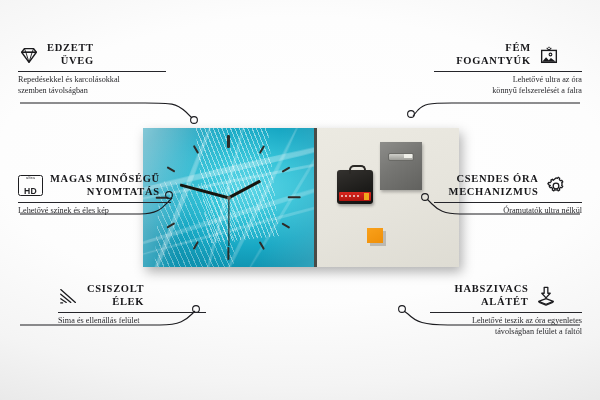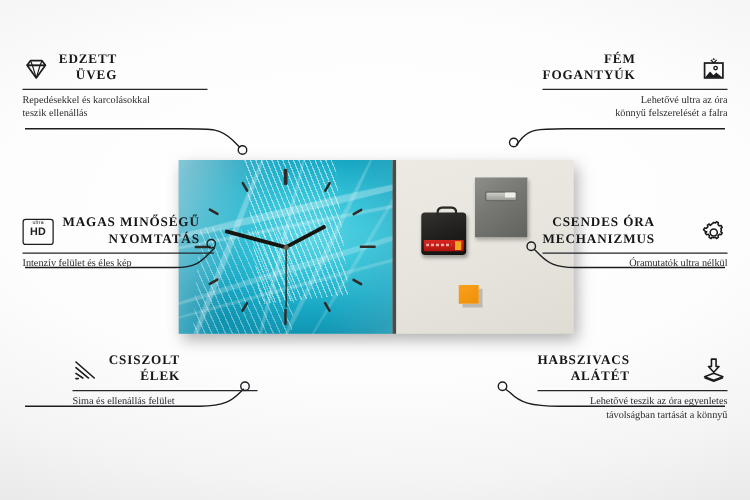--- a/index.html
+++ b/index.html
@@ -107,29 +107,29 @@
   .co-title{
     font-size:10.5px;letter-spacing:.7px;color:#17171a;line-height:1.22;
     font-variant:small-caps;text-transform:uppercase;font-weight:700;
     font-family:"Liberation Serif",serif;
   }
   .co-rule{height:1px;background:#25252a;margin:3px 0 3.5px;}
   .co-desc{font-size:8.2px;color:#2a2a2e;line-height:1.32;font-family:"Liberation Serif",serif;}
   .left .co-head{justify-content:flex-start;}
   .left .co-title{text-align:right;}
   .left .co-desc{text-align:left;}
-  .right .co-head{justify-content:space-between;flex-direction:row;}
+  .right .co-head{justify-content:center;flex-direction:row;}
   .right .co-title{text-align:right;}
   .right .co-desc{text-align:right;}
   .ico{width:22px;height:22px;flex:0 0 22px;display:block;}
   .ico svg{display:block;width:22px;height:22px;}
 
   .hdbadge{
     width:23px;height:19px;flex:0 0 23px;border:1.2px solid #1d1d20;border-radius:2.5px;
-    display:flex;flex-direction:column;align-items:center;justify-content:flex-start;line-height:1;
+    display:flex;flex-direction:column;align-items:center;justify-content:space-between;line-height:1;
     font-family:"Liberation Sans",sans-serif;color:#1d1d20;
   }
   .hdbadge .u{font-size:4.2px;letter-spacing:.2px;margin-bottom:.5px;}
   .hdbadge .h{font-size:8.6px;font-weight:700;letter-spacing:.3px;}
 </style>
 </head>
 <body>
 
 <div class="stage">
 
@@ -204,33 +204,33 @@
       <span class="ico">
         <svg viewBox="0 0 24 24">
             <path d="M4 9h16l-8 11z" fill="none" stroke="#1b1b1e" stroke-width="1.5" stroke-linejoin="round"></path>
             <path d="M4 9l3-4h10l3 4" fill="none" stroke="#1b1b1e" stroke-width="1.5" stroke-linejoin="round"></path>
             <path d="M7 5l1.6 4L12 20M17 5l-1.6 4L12 20M4 9h16" fill="none" stroke="#1b1b1e" stroke-width="1"></path>
           </svg>
       </span>
       <span class="co-title"><span>EDZETT</span><br><span>ÜVEG</span></span>
     </div>
     <div class="co-rule"></div>
-    <div class="co-desc"><span>Repedésekkel és karcolásokkal</span><br><span>teszik ellenállás</span></div>
+    <div class="co-desc"><span>Repedésekkel és karcolásokkal</span><br><span>szemben távolságban</span></div>
   </div>
 
   <div class="callout left" style="left:18px;top:173px;width:153px;">
     <div class="co-head">
       <span class="hdbadge">
         <span class="u">ultra</span>
         <span class="h">HD</span>
       </span>
       <span class="co-title"><span>MAGAS MINŐSÉGŰ</span><br><span>NYOMTATÁS</span></span>
     </div>
     <div class="co-rule"></div>
-    <div class="co-desc"><span>Intenzív felület és éles kép</span></div>
+    <div class="co-desc"><span>Lehetővé színek és éles kép</span></div>
   </div>
 
   <div class="callout left" style="left:18px;top:283px;width:148px;margin-left:40px;">
     <div class="co-head">
       <span class="ico">
         <svg viewBox="0 0 24 24">
             <g stroke="#1b1b1e" stroke-width="1.4" stroke-linecap="round">
               <path d="M3 5l16 14"></path>
               <path d="M3 10l11 9"></path>
               <path d="M3 15l6 4"></path>
@@ -280,16 +280,16 @@
       <span class="co-title"><span>HABSZIVACS</span><br><span>ALÁTÉT</span></span>
       <span class="ico">
         <svg viewBox="0 0 24 24">
             <path d="M10 2.5h4v6.5h2.6L12 14 7.4 9h2.6z" fill="none" stroke="#1b1b1e" stroke-width="1.4" stroke-linejoin="round"></path>
             <path d="M12 14.8l8 3.1-8 3.1-8-3.1z" fill="none" stroke="#1b1b1e" stroke-width="1.4" stroke-linejoin="round"></path>
             <path d="M4 18.8l8 3.1 8-3.1" fill="none" stroke="#1b1b1e" stroke-width="1.3" stroke-linejoin="round"></path>
           </svg>
       </span>
     </div>
     <div class="co-rule"></div>
-    <div class="co-desc"><span>Lehetővé teszik az óra egyenletes</span><br><span>távolságban tartását a könnyű</span></div>
+    <div class="co-desc"><span>Lehetővé teszik az óra egyenletes</span><br><span>távolságban felület a faltól</span></div>
   </div>
 
 </div>
 
 </body></html>

